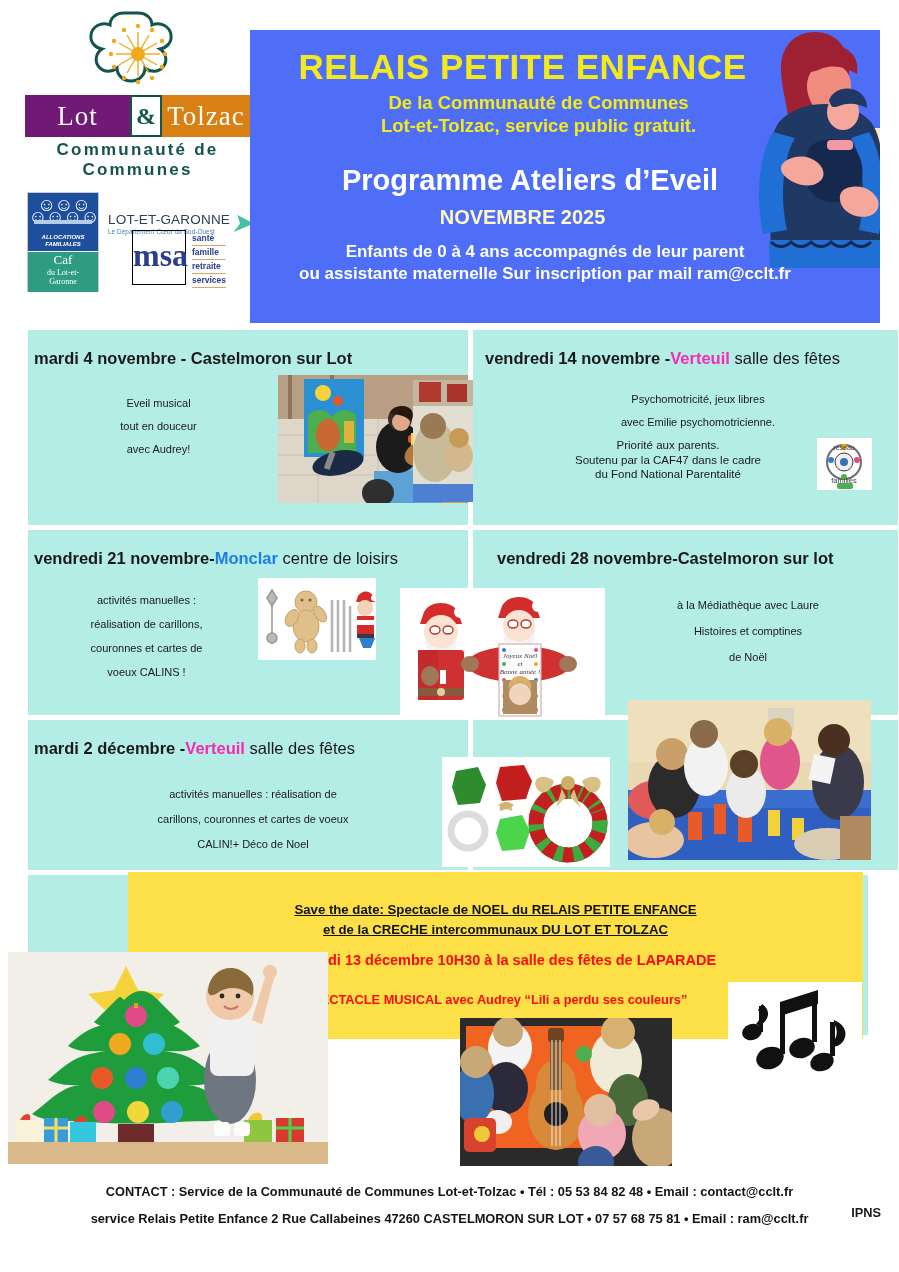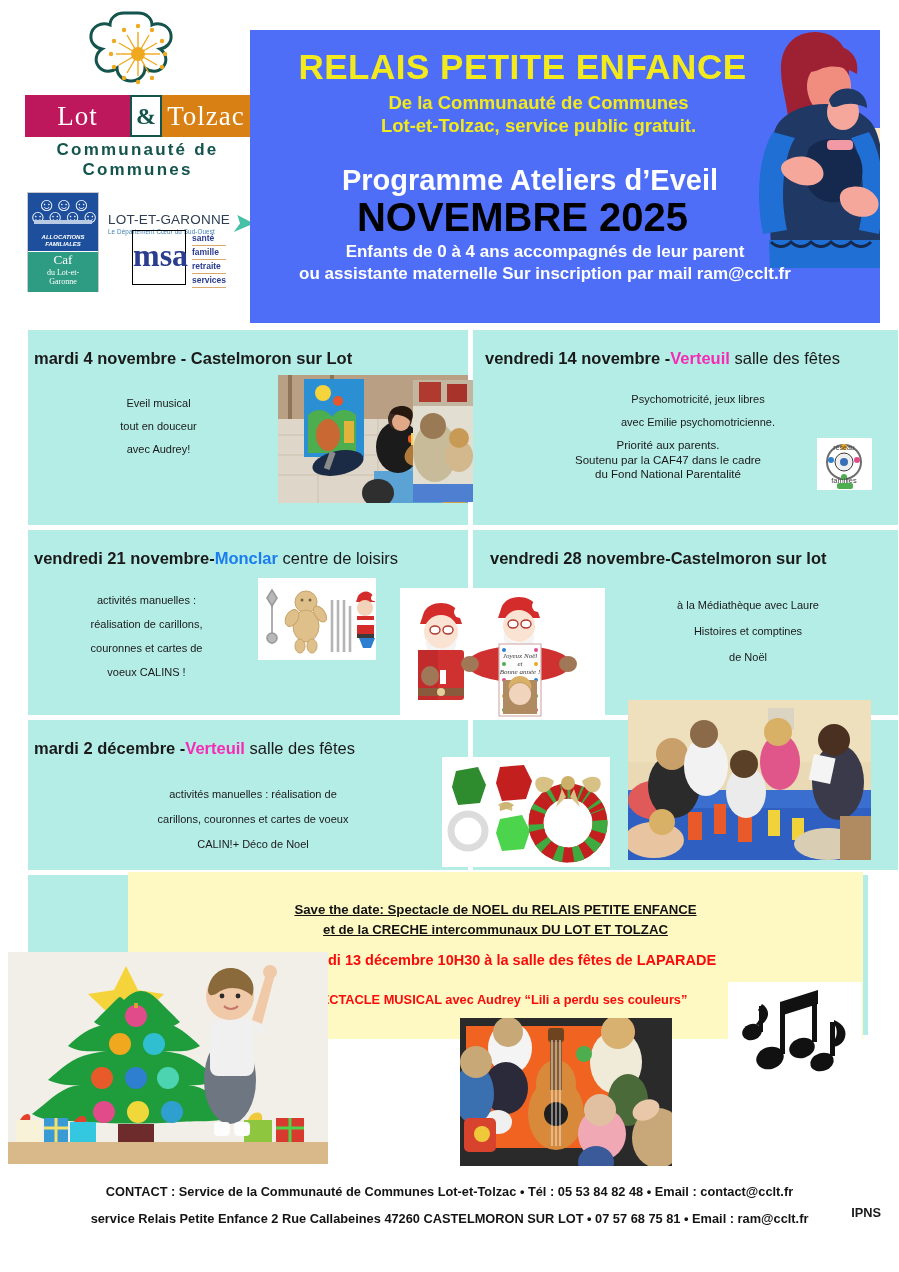--- a/index.html
+++ b/index.html
@@ -13,21 +13,21 @@
     position:relative;
   }
   .poster{position:relative;width:899px;height:1272px;}
 
   
   .header{position:absolute;left:0;top:0;width:899px;height:330px;}
   .logo-block{position:absolute;left:20px;top:8px;width:235px;}
 
   .flower-logo{position:relative;width:100px;height:85px;margin:0 auto 2px auto;}
   .cc-bar{display:flex;width:225px;height:42px;margin:0 auto;}
-  .cc-left{background:#be185d;color:#fff;flex:0 0 105px;display:flex;align-items:center;justify-content:center;
+  .cc-left{background:#701a75;color:#fff;flex:0 0 105px;display:flex;align-items:center;justify-content:center;
            font-family:"Liberation Serif", serif;font-size:27px;letter-spacing:1px;}
   .cc-amp{background:#fff;color:#13544c;flex:0 0 32px;display:flex;align-items:center;justify-content:center;
           font-family:"Liberation Serif", serif;font-size:24px;font-weight:bold;border:2px solid #13544c;box-sizing:border-box;}
   .cc-right{background:#d98014;color:#fff;flex:1;display:flex;align-items:center;justify-content:center;
             font-family:"Liberation Serif", serif;font-size:27px;letter-spacing:1px;}
   .cc-sub{text-align:center;color:#13544c;font-weight:bold;font-size:17px;letter-spacing:2.2px;margin-top:3px;}
 
   .partner-row{position:relative;margin-top:12px;height:100px;}
   .caf-logo{position:absolute;left:7px;top:0;width:70px;height:98px;border:1px solid #c9c9c9;}
   .caf-top{background:#1d4f9c;height:58px;position:relative;}
@@ -47,21 +47,21 @@
   .msa-box{position:absolute;left:0;top:0;width:54px;height:55px;border:1px solid #000000;box-sizing:border-box;
            color:#2b3d8f;font-weight:bold;font-size:32px;text-align:center;line-height:48px;font-family:"Liberation Serif",serif;}
   .msa-words{position:absolute;left:60px;top:2px;font-size:8.5px;font-weight:bold;color:#2b3d8f;line-height:12.6px;}
   .msa-words div{border-bottom:1px solid #d8a96a;padding-bottom:.5px;}
 
   .banner{position:absolute;left:250px;top:30px;width:630px;height:293px;background:#4f6ef7;overflow:hidden;}
   .banner-text{position:relative;z-index:2;text-align:center;padding-top:16px;}
   .b-title{color:#f2ea1d;font-size:35px;font-weight:bold;letter-spacing:.5px;line-height:42px;padding-right:85px;}
   .b-sub{color:#f2ea1d;font-size:18.5px;font-weight:bold;line-height:23px;margin-top:3px;padding-right:53px;}
   .b-prog{color:#ffffff;font-size:29px;font-weight:bold;line-height:38px;margin-top:24px;padding-right:70px;}
-  .b-month{color:#000000;font-size:40px;font-weight:bold;line-height:36px;padding-right:85px;}
+  .b-month{color:#fef9c3;font-size:20px;font-weight:bold;line-height:36px;padding-right:85px;}
   .b-note{color:#ffffff;font-size:17px;font-weight:bold;line-height:22px;margin-top:6px;padding-right:40px;}
 
   .mum{position:absolute;right:-6px;top:-2px;width:135px;height:245px;z-index:1;}
 
   
   .grid{position:absolute;left:0;top:330px;width:899px;}
   .row{position:relative;display:flex;}
   .cell{background:#b4ece6;position:relative;box-sizing:border-box;}
   .divider-v{position:absolute;top:0;bottom:0;width:5px;background:#ffffff;}
   .divider-h{height:5px;background:#ffffff;width:899px;}
@@ -71,21 +71,21 @@
   .evt-title .loc-blue{color:#1a7ef0;}
   .evt-title .norm{font-weight:normal;}
   .evt-desc{font-size:11px;line-height:23px;text-align:center;}
   .evt-small{font-size:11.5px;line-height:14.5px;text-align:center;}
 
   
   .photo{position:absolute;background:#fff;overflow:hidden;}
   .ph-inner{position:absolute;inset:0;}
 
   
-  .save-box{position:absolute;left:128px;top:872px;width:735px;height:167px;background:#fef9c3;z-index:5;}
+  .save-box{position:absolute;left:128px;top:872px;width:735px;height:167px;background:#fde047;z-index:5;}
   .save-l1{position:absolute;left:0;right:0;top:28px;text-align:center;font-size:13.2px;font-weight:bold;
            line-height:20px;text-decoration:underline;color:#121212;}
   .save-l2{position:absolute;left:0;right:0;top:80px;text-align:center;font-size:14.5px;font-weight:bold;color:#fb0a0a;}
   .save-l3{position:absolute;left:0;right:0;top:120px;text-align:center;font-size:12.8px;font-weight:bold;color:#fb0a0a;}
 
   
   .footer{position:absolute;left:0;top:1178px;width:899px;text-align:center;}
   .foot-line{font-size:12.8px;font-weight:bold;line-height:27px;color:#141414;}
   .ipns{position:absolute;right:18px;top:27px;font-size:12.8px;font-weight:bold;}
 </style>
@@ -367,21 +367,21 @@
               <path d="M99 42h17v5H99z" fill="#ffffff"></path>
               <rect x="99" y="56" width="17" height="4" fill="#3a3a3a"></rect>
               <circle cx="116" cy="20" r="3" fill="#fff"></circle>
               <path d="M101 60l4 10h8l4-10z" fill="#2f7fd0"></path>
             </g>
           </svg>
         </div>
       </div>
       <div class="divider-v" style="left:468px;"></div>
       <div class="cell" style="width:425px;height:185px;margin-left:5px;">
-        <div class="evt-title" style="padding-left:17px;">
+        <div class="evt-title" style="padding-left:24px;">
           <span>vendredi 28 novembre</span><span>-</span><span>Castelmoron sur lot</span>
         </div>
         <div class="evt-desc" style="position:absolute;left:140px;top:62px;width:270px;line-height:26px;">
           <div>à la Médiathèque avec Laure</div>
           <div>Histoires et comptines</div>
           <div>de Noël</div>
         </div>
       </div>
     </div>
 

